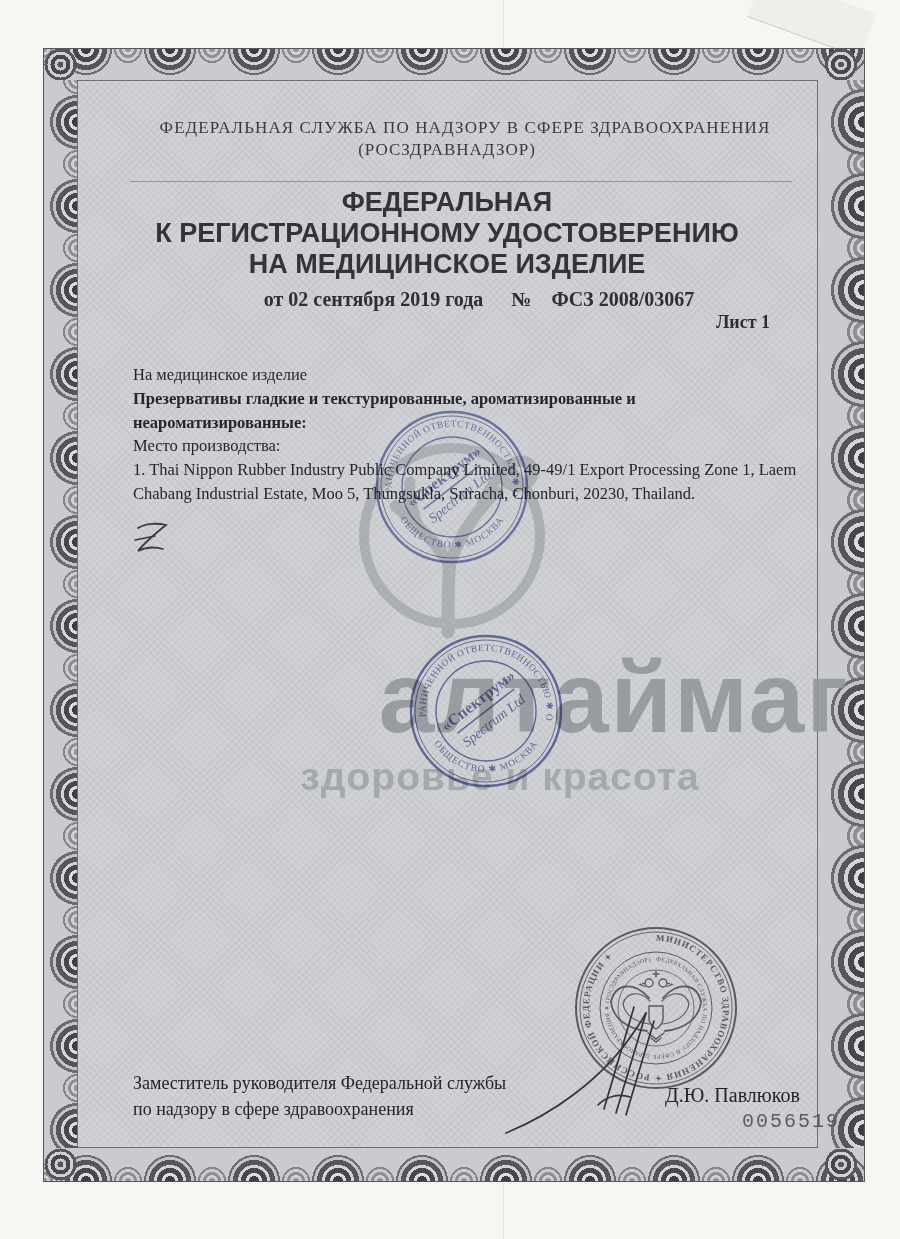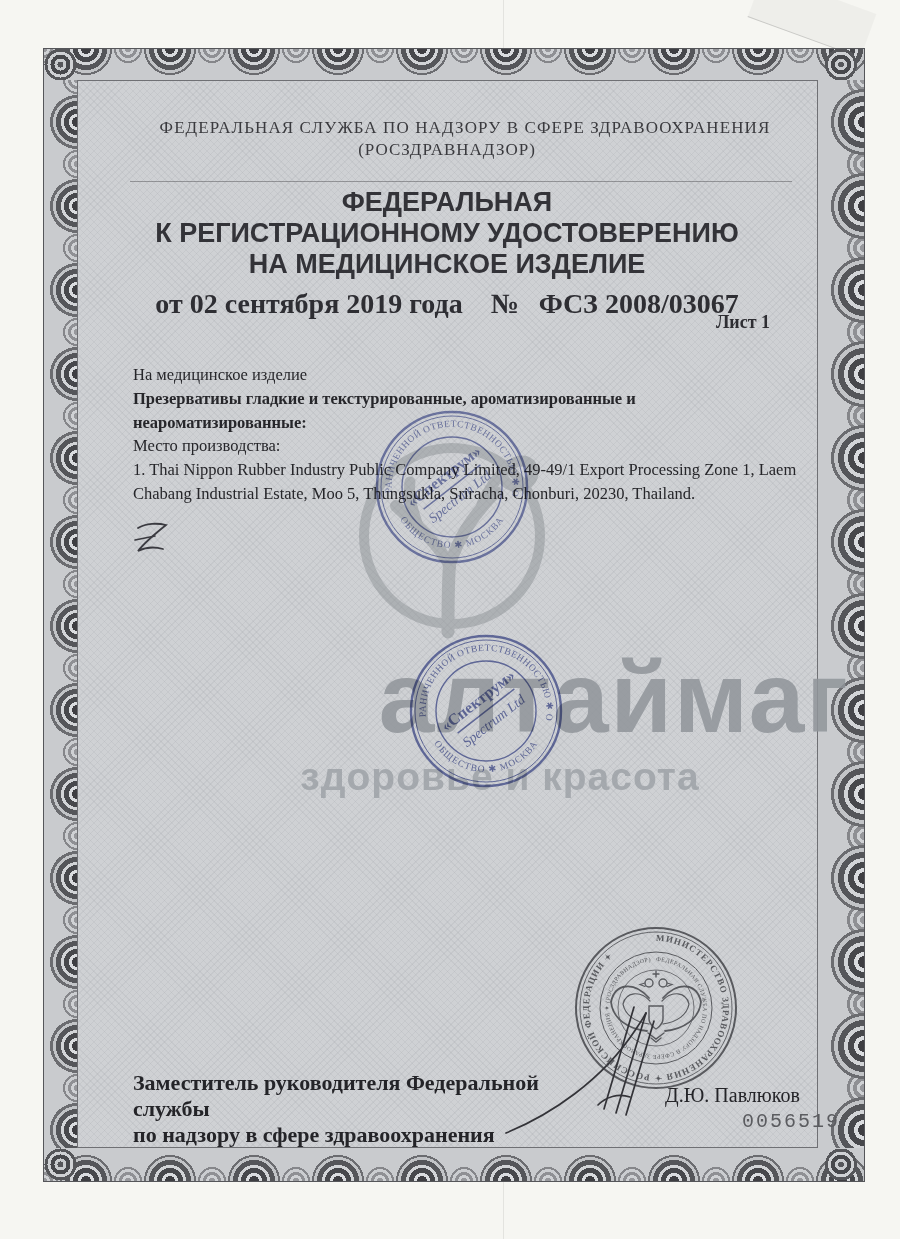--- a/index.html
+++ b/index.html
@@ -45,27 +45,27 @@
       repeating-linear-gradient(45deg, rgba(120,124,130,.10) 0 1px, transparent 1px 5px),
       repeating-linear-gradient(-45deg, rgba(120,124,130,.10) 0 1px, transparent 1px 5px);}
   .paper-noise{position:absolute;inset:0;width:100%;height:100%;opacity:.15;}
 
   
   .hdr{left:77px;top:118px;width:740px;text-align:center;font-size:17px;letter-spacing:1.1px;color:#3a3a3e;padding-left:18px;}
   .hdr2{left:77px;top:140px;width:740px;text-align:center;font-size:17px;letter-spacing:1px;color:#3a3a3e;}
   .hrule{left:130px;top:181px;width:662px;height:1px;background:rgba(70,70,75,.45);}
   .title{left:77px;top:187px;width:740px;text-align:center;
          font-family:"Liberation Sans",sans-serif;font-weight:bold;font-size:27px;line-height:31px;color:#333338;}
-  .daterow{left:77px;top:288px;width:740px;text-align:center;font-weight:bold;font-size:28px;color:#2e2e33;}
+  .daterow{left:77px;top:288px;width:740px;text-align:center;font-weight:bold;font-size:20px;color:#2e2e33;padding-left:32px;}
   .daterow .gap1{display:inline-block;width:28px;} .daterow .gap2{display:inline-block;width:20px;}
   .sheet{left:610px;top:312px;width:160px;text-align:right;font-weight:bold;font-size:18px;color:#2e2e33;}
   .bodyblock{left:133px;top:363px;width:676px;font-size:16.5px;line-height:23.8px;color:#26262a;}
   .bodyblock p{margin:0;}
   .bold{font-weight:bold;}
-  .rolelines{left:133px;top:1070px;width:440px;font-weight:bold;font-size:22px;line-height:26px;color:#242428;}
+  .rolelines{left:133px;top:1070px;width:440px;font-weight:normal;font-size:18px;line-height:26px;color:#242428;}
   .signame{left:640px;top:1084px;width:185px;text-align:center;font-weight:normal;font-size:20px;color:#242428;}
   .serial{left:700px;top:1110px;width:140px;text-align:right;font-family:"Liberation Mono",monospace;
           font-size:20px;letter-spacing:2px;color:#5b5c60;}
 
   
   .wm-brand{left:150px;top:640px;width:700px;text-align:right;font-family:"Liberation Sans",sans-serif;
             font-weight:bold;font-size:100px;letter-spacing:2px;color:#90959a;opacity:.85;}
   .wm-tag{left:150px;top:755px;width:700px;text-align:center;font-family:"Liberation Sans",sans-serif;
           font-weight:bold;font-size:39px;letter-spacing:1px;color:#9ba0a5;opacity:.8;}
   svg text{font-family:"Liberation Serif",serif;}

